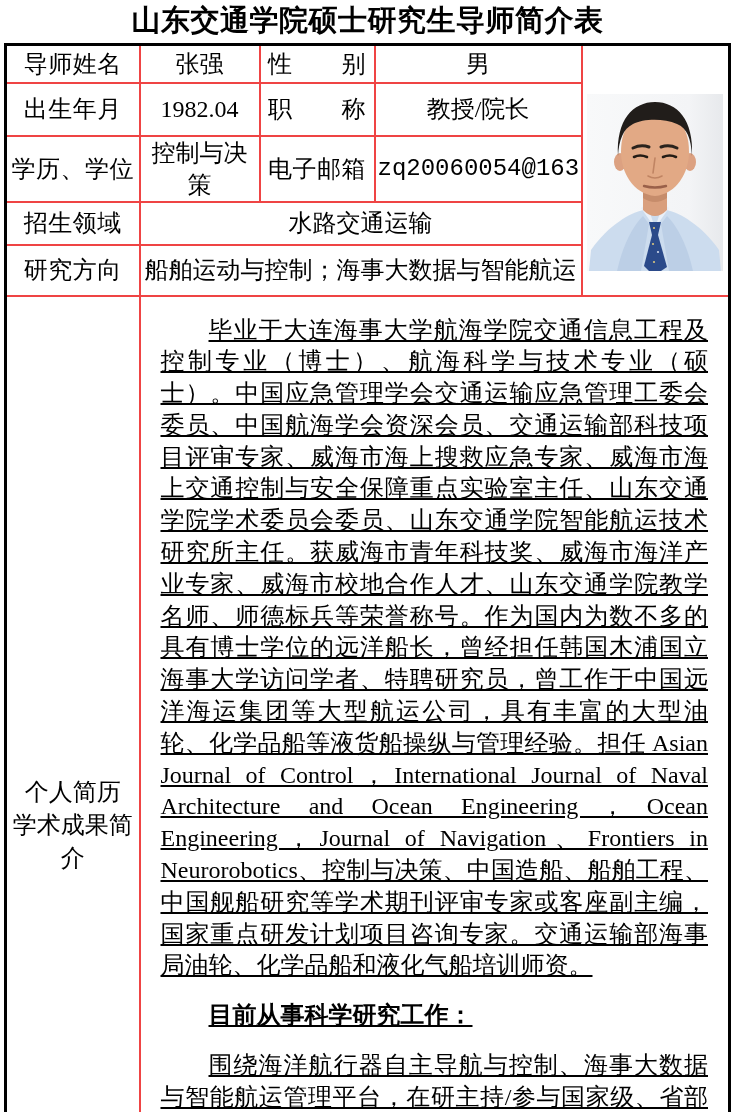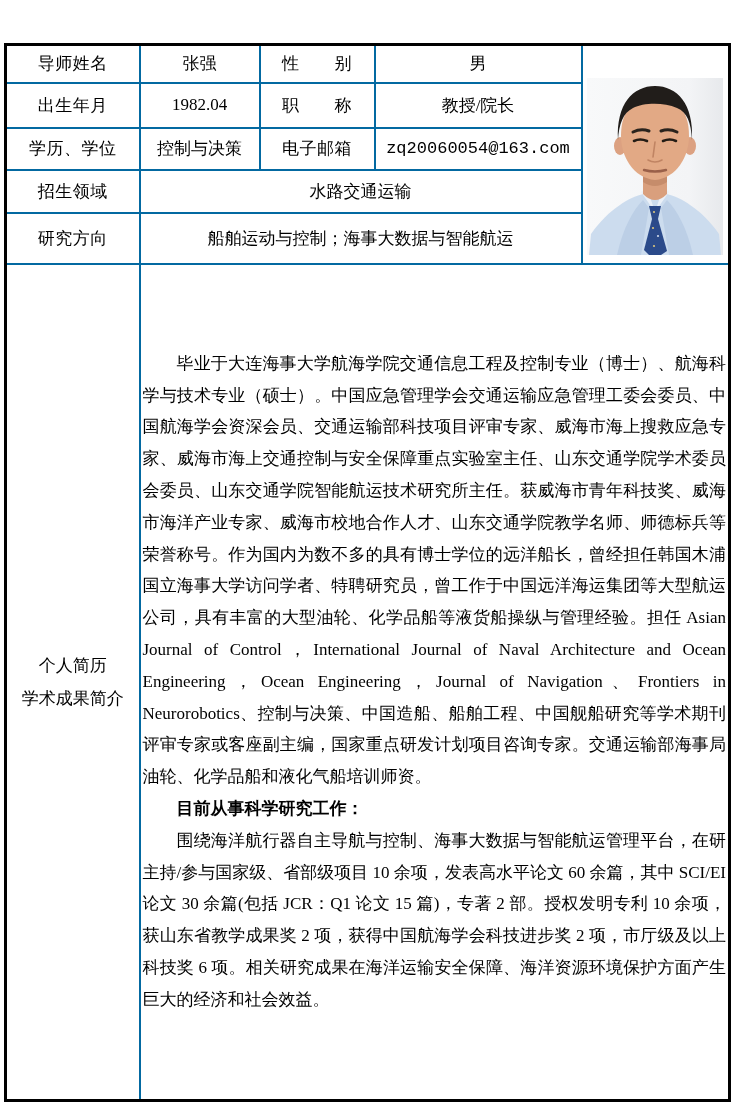--- a/index.html
+++ b/index.html
@@ -17,49 +17,50 @@
     font-weight:bold; font-size:29px; letter-spacing:0.5px;
   }
 
   table.info {
     position:absolute; top:43px; left:4px;
     width:724px; height:1059px;
     border-collapse:collapse; table-layout:fixed;
     border:3px solid #000;
   }
   table.info td {
-    border:2px solid #0369a1;
+    border:2px solid #ef4444;
     text-align:center; vertical-align:middle;
-    font-size:17px; padding:0 2px;
+    font-size:24px; padding:0 2px;
     overflow:hidden;
   }
 
   td.label-cell { letter-spacing:0.5px; }
   td.email-cell { font-size:20px;font-family:Liberation Mono, monospace; }
 
   
   td.profile-label { line-height:33px; }
   td.profile-content {
     text-align:justify; vertical-align:top;
     padding:36px 14px 0 10px;
     font-size:19.5px; line-height:31.8px;
   }
-  td.profile-content p { margin:0; text-indent:2em; text-align:justify; }
+  td.profile-content p { margin:18px; text-indent:2em; text-align:justify;text-decoration:underline; }
   td.profile-content p.bold { font-weight:bold; }
 
   
   td.photo-cell { vertical-align:top; }
   .photo-wrap { width:136px; height:177px; margin:25px auto 0 auto; }
   .photo-wrap svg { display:block; width:136px; height:177px; }
 </style>
 </head>
 <body>
 
 <div class="page">
 
+  <div class="doc-title">山东交通学院硕士研究生导师简介表</div>
 
   <table class="info">
     <colgroup>
       <col style="width:134px">
         <col style="width:120px">
         <col style="width:115px">
         <col style="width:207px">
         <col style="width:148px">
     </colgroup>
     <tbody>
@@ -110,21 +111,21 @@
             <path d="M47,63 Q53,60 60,63" stroke="#241c15" stroke-width="2.6" fill="none" stroke-linecap="round"></path>
             <path d="M76,63 Q83,60 89,63" stroke="#241c15" stroke-width="2.6" fill="none" stroke-linecap="round"></path>
 
             <path d="M68,64 L66,79 M61,82 Q68,86 75,82" stroke="#c08463" stroke-width="1.6" fill="none" stroke-linecap="round"></path>
 
             <path d="M57,92 Q68,95 79,92" stroke="#9a6049" stroke-width="2.4" fill="none" stroke-linecap="round"></path>
           </svg>
         </div>
       </td>
     </tr>
-    <tr style="height:45px">
+    <tr style="height:53px">
       <td class="label-cell">出生年月</td>
       <td>1982.04</td>
       <td class="label-cell">职　　称</td>
       <td>教授/院长</td>
     </tr>
     <tr style="height:42px">
       <td class="label-cell">学历、学位</td>
       <td>控制与决策</td>
       <td class="label-cell">电子邮箱</td>
       <td class="email-cell">zq20060054@163.com</td>

